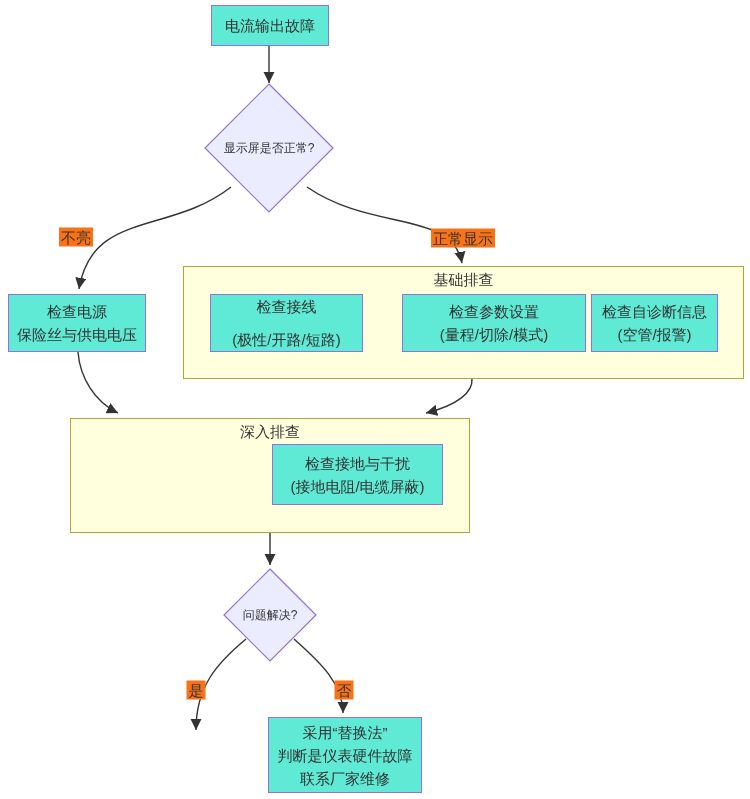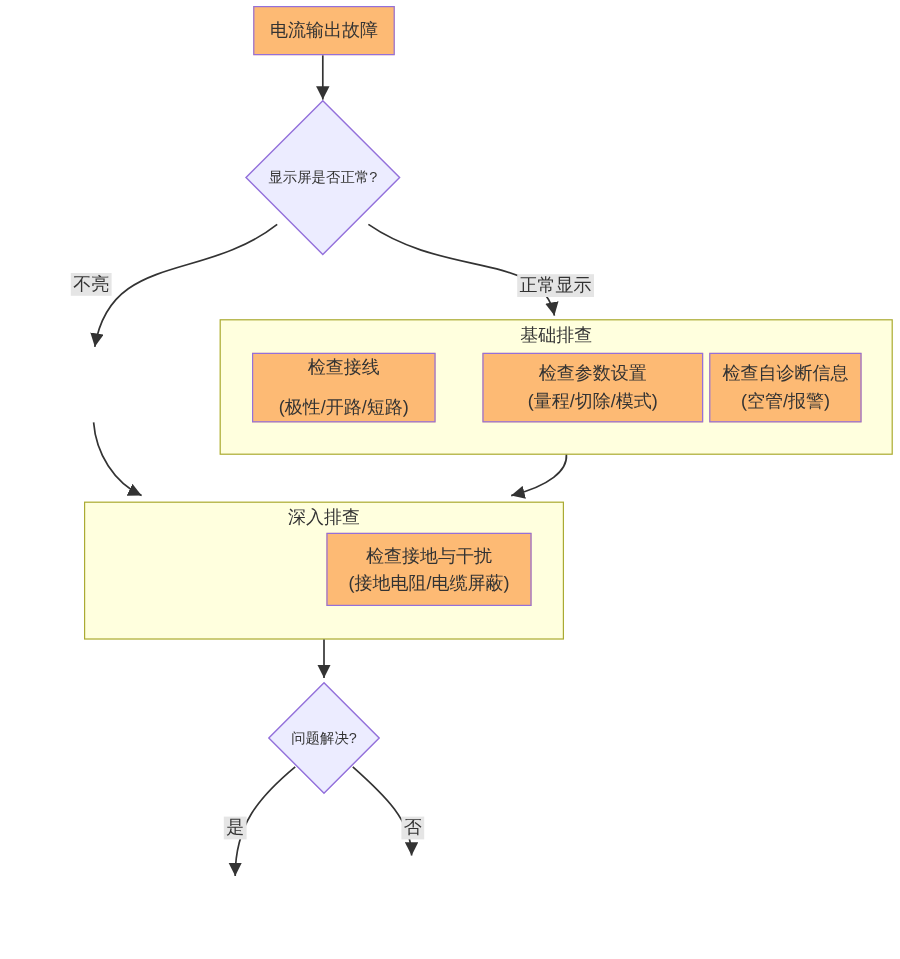--- a/index.html
+++ b/index.html
@@ -41,21 +41,21 @@
   }
   .cluster-title {
     position: absolute;
     top: 3px; left: 0; right: 0;
     text-align: center;
     font-size: 15px;
     line-height: 19px;
   }
   .node {
     position: absolute;
-    background: #fdba74;
+    background: #5eead4;
     border: 1px solid #9370DB;
     box-sizing: border-box;
     display: flex;
     flex-direction: column;
     align-items: center;
     justify-content: center;
     text-align: center;
     font-size: 15px;
     line-height: 23px;
     z-index: 2;
@@ -64,21 +64,21 @@
     position: absolute;
     display: flex;
     align-items: center;
     justify-content: center;
     font-size: 12px;
     z-index: 2;
   }
   .edge-label {
     position: absolute;
     transform: translate(-50%, -50%);
-    background: #e5e5e5;
+    background: #f97316;
     padding: 0 2px;
     font-size: 15px;
     line-height: 19px;
     white-space: nowrap;
     z-index: 2;
   }
   
   #node-start   { left:211px; top:5px;   width:118px; height:41px; }
   #node-power   { left:8px;   top:294px; width:138px; height:58px; }
   #node-wiring  { left:210px; top:294px; width:153px; height:58px;justify-content:space-between; }
@@ -124,20 +124,24 @@
     <path class="edge" d="M246,639 C216,664 196,687 196,730" marker-end="url(#arrowhead)"></path>
     <path class="edge" d="M294,639 C321,663 343,684 343,713" marker-end="url(#arrowhead)"></path>
     <polygon class="diamond" points="269,84 333,148 269,212 205,148"></polygon>
     <polygon class="diamond" points="270,569 316,615 270,661 224,615"></polygon>
   </svg>
 
   <div class="node" id="node-start">
     <div>电流输出故障</div>
   </div>
 
+  <div class="node" id="node-power">
+    <div>检查电源</div>
+    <div>保险丝与供电电压</div>
+  </div>
 
   <div class="node" id="node-wiring">
     <div>检查接线</div>
     <div>(极性/开路/短路)</div>
   </div>
 
   <div class="node" id="node-params">
     <div>检查参数设置</div>
     <div>(量程/切除/模式)</div>
   </div>
@@ -147,20 +151,25 @@
     <div>(空管/报警)</div>
   </div>
 
 
   <div class="node" id="node-ground">
     <div>检查接地与干扰</div>
     <div>(接地电阻/电缆屏蔽)</div>
   </div>
 
 
+  <div class="node" id="node-replace">
+    <div>采用“替换法”</div>
+    <div>判断是仪表硬件故障</div>
+    <div>联系厂家维修</div>
+  </div>
 
   <div class="diamond-label" id="dlabel-display">显示屏是否正常?</div>
   <div class="diamond-label" id="dlabel-solved">问题解决?</div>
 
   <div class="edge-label" id="elabel-notlit">不亮</div>
   <div class="edge-label" id="elabel-normal">正常显示</div>
   <div class="edge-label" id="elabel-yes">是</div>
   <div class="edge-label" id="elabel-no">否</div>
 
 </div>

